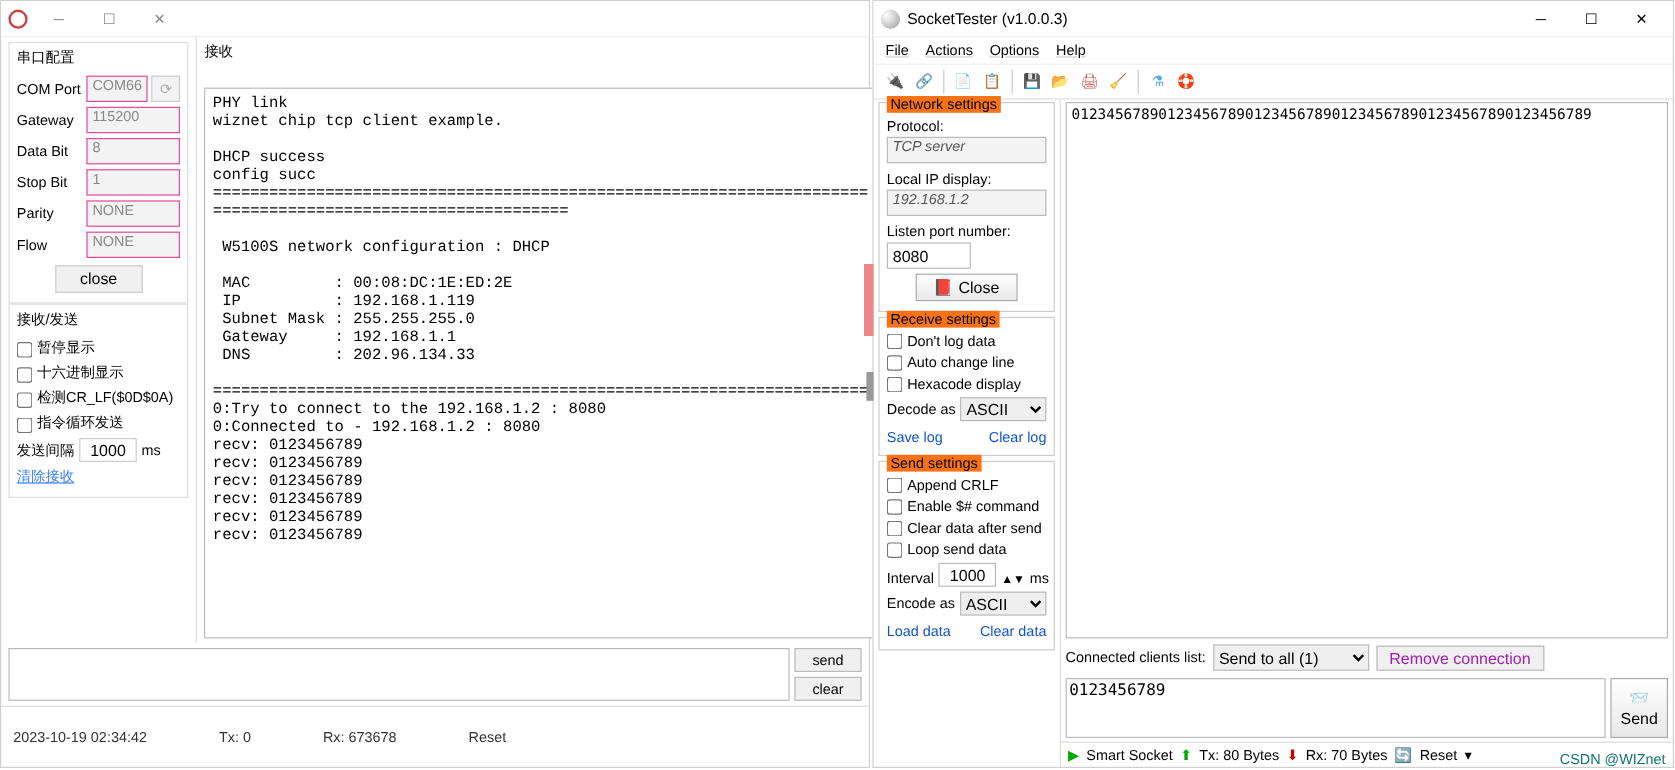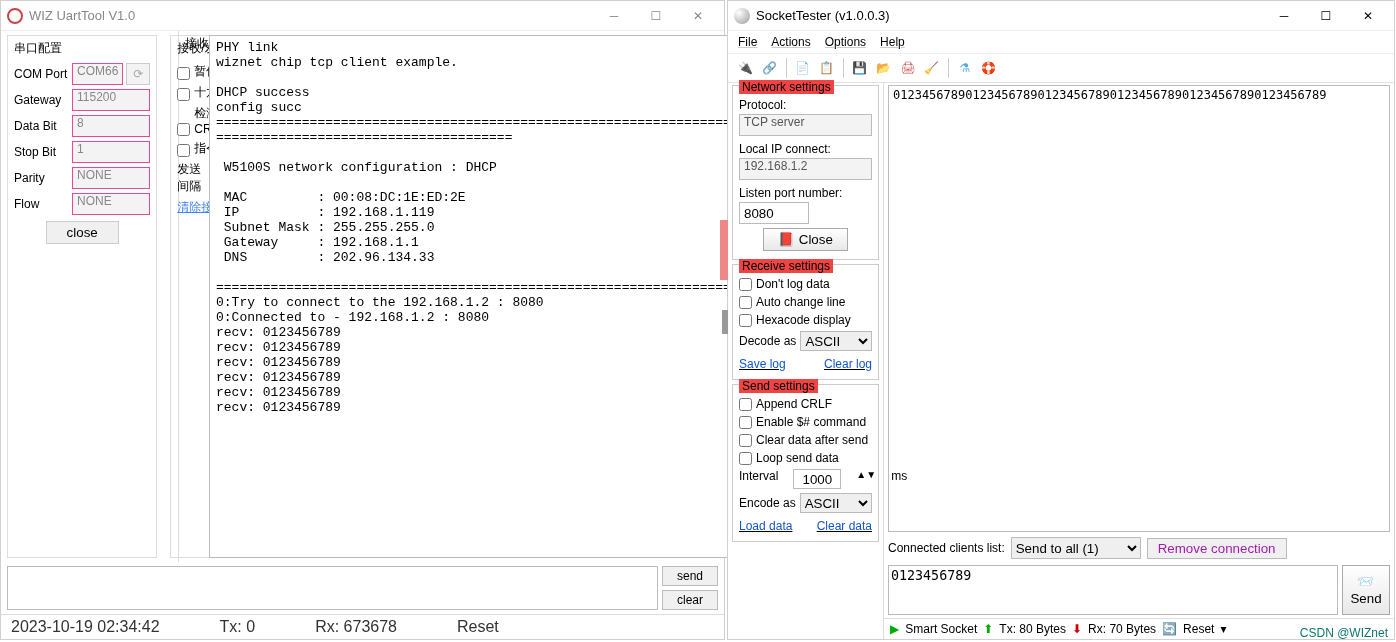--- a/index.html
+++ b/index.html
@@ -14,61 +14,61 @@
 .titlebar .winbtns span { width: 40px; height: 26px; display: flex; align-items: center; justify-content: center; cursor: pointer; }
 .w2 .titlebar { color: #000; }
 .w2 .titlebar .ico { border: none; background: radial-gradient(circle at 30% 30%, #fff, #999); }
 .menubar { display:flex; gap:14px; padding:4px 10px; border-bottom:1px solid #eee; }
 .menubar span { text-decoration: underline; text-decoration-color: rgba(0,0,0,0.2); cursor:pointer; }
 .toolbar { display:flex; gap:4px; padding:4px 8px; border-bottom:1px solid #e0e0e0; align-items:center; }
 .toolbar .tb { width:20px; height:20px; display:flex; align-items:center; justify-content:center; border-radius:2px; }
 .toolbar .sep { width:1px; height:20px; background:#ccc; margin:0 2px; }
 .body1 { flex:1; display:flex; flex-direction:column; }
 .row1 { flex:1; display:flex; }
-.leftpanel { width:178px; border-right:1px solid #ddd; padding:4px 6px; display:flex; flex-direction:row; gap:13px; }
+.leftpanel { width:178px; border-right:1px solid #ddd; padding:4px 6px; display:flex; flex-direction:column; gap:0; }
 .group { border:1px solid #ddd; padding:4px 6px 8px 6px; }
 .group-title { font-size:12px; margin-bottom:6px; }
 .frow { display:flex; align-items:center; margin-bottom:4px; }
 .frow label { width:58px; font-size:12px; }
 .frow select, .frow .sel { flex:1; height:22px; border:1px solid #ec4899; background:#f3f3f3; color:#888; padding:0 4px; font-size:12px; }
 .refresh { width:24px; height:22px; border:1px solid #ccc; background:#f3f3f3; margin-left:3px; display:flex;align-items:center;justify-content:center;color:#aaa; cursor:pointer; }
 .closebtn { display:block; margin:6px auto 0; padding:3px 20px; border:1px solid #ccc; background:#f0f0f0; cursor:pointer; }
 .chk { display:flex; align-items:flex-end; margin-bottom:4px; }
 .chk input { margin-right:4px; }
 .interval { display:flex; align-items:center; gap:4px; margin-top:4px; }
 .interval input { width:48px; height:20px; border:1px solid #ccc; text-align:center; }
 .link { color:#3b82f6; text-decoration:underline; cursor:pointer; }
-.rightpanel { flex:1; display:flex; flex-direction:row; padding:4px 6px; }
+.rightpanel { flex:1; display:flex; flex-direction:column; padding:4px 6px;gap:19px; }
 .recv-title { font-size:12px; margin-bottom:2px; }
 .recv-box { flex:1; border:1px solid #bbb; background:#fff; font-family:"Consolas","Courier New",monospace; font-size:13px; padding:4px 6px; white-space:pre; overflow:auto; }
 .sendrow { display:flex; gap:4px; padding:4px 6px; }
 .sendrow textarea { flex:1; height:44px; border:1px solid #bbb; resize:none; padding:2px; }
 .sendbtns { display:flex; flex-direction:column; gap:4px; }
 .sendbtns button { width:56px; height:20px; border:1px solid #bbb; background:#f0f0f0; cursor:pointer; font-size:12px; }
-.status1 { display:flex; border-top:1px solid #ddd; padding:3px 10px; font-size:16px; color:#333; }
+.status1 { display:flex; border-top:1px solid #ddd; padding:18px 10px; font-size:12px; color:#333; }
 .status1 span { margin-right:60px; }
 .red-tab { position:absolute; left:720px; top:220px; width:8px; height:60px; background:#e88; }
 .arrow-tab { position:absolute; left:722px; top:310px; width:6px; height:24px; background:#999; }
 
 .body2 { flex:1; display:flex; }
 .left2 { width:156px; border-right:1px solid #ddd; display:flex; flex-direction:column; }
 .grp2 { border:1px solid #ccc; margin:2px 4px; padding:4px 6px 8px 6px; position:relative; }
-.grp2 .gt { position:relative; top:-10px; background:#ef4444; display:inline-block; padding:0 3px; font-size:12px; }
+.grp2 .gt { position:relative; top:-10px; background:#f97316; display:inline-block; padding:0 3px; font-size:12px; }
 .grp2 .inner { margin-top:-6px; }
 .lbl { font-size:12px; margin-bottom:2px; display:block; }
-.sel2 { width:100%; height:22px; border:1px solid #bbb; background:#f3f3f3; color:#555; padding:0 4px; margin-bottom:6px; }
+.sel2 { width:100%; height:22px; border:1px solid #bbb; background:#f3f3f3; color:#555; padding:0 4px; margin-bottom:6px;font-style:italic; }
 .inp2 { width:70px; height:22px; border:1px solid #bbb; padding:0 4px; }
 .closebtn2 { display:flex; align-items:center; gap:4px; margin:4px auto 0; padding:3px 14px; border:1px solid #aaa; background:linear-gradient(#fff,#e8e8e8); cursor:pointer; }
-.linkrow { display:flex; justify-content:space-between; margin-top:6px;text-decoration:underline; }
+.linkrow { display:flex; justify-content:space-between; margin-top:6px; }
 .linkrow span { color:#15c; cursor:pointer; font-size:12px; }
 .chk2 { display:flex; align-items:center; margin-bottom:4px; font-size:12px; }
 .chk2 input { margin-right:4px; }
 .decrow { display:flex; align-items:center; gap:4px; margin-bottom:4px; }
 .decrow select { flex:1; height:20px; border:1px solid #bbb; }
-.intrv { display:flex; align-items:flex-start; gap:15px; }
+.intrv { display:flex; align-items:flex-end; gap:4px; }
 .intrv input { width:48px; height:20px; border:1px solid #bbb; text-align:center; }
 .right2 { flex:1; display:flex; flex-direction:column; }
 .recv2 { flex:1; border:1px solid #bbb; margin:2px 4px; padding:2px 4px; font-family:"Consolas",monospace; font-size:12px; white-space:pre; overflow:auto; }
 .connrow { display:flex; align-items:center; gap:6px; margin:3px 4px; }
 .connrow select { width:130px; height:22px; border:1px solid #bbb; }
 .connrow button { padding:2px 10px; border:1px solid #bbb; background:#f0f0f0; color:#a21caf; }
 .sendrow2 { display:flex; gap:4px; margin:3px 4px; }
 .sendrow2 textarea { flex:1; height:50px; border:1px solid #bbb; resize:none; padding:2px; font-family:"Consolas",monospace; }
 .sendbtn2 { width:48px; border:1px solid #aaa; background:linear-gradient(#fff,#e8e8e8); cursor:pointer; display:flex; flex-direction:column; align-items:center; justify-content:center; gap:2px; }
 .status2 { display:flex; align-items:center; border-top:1px solid #ddd; padding:3px 6px; font-size:12px; gap:6px; }
@@ -83,21 +83,20 @@
 .ico-brush { color:#d90; }
 .ico-flask { color:#5ad; }
 .ico-life { color:#f55; }
 </style>
 </head>
 <body>
 
 <div class="window w1">
   <div class="titlebar">
     <span class="ico"></span>
-    <span class="title">WIZ UartTool V1.0</span>
     <div class="winbtns">
       <span>─</span>
       <span>☐</span>
       <span>✕</span>
     </div>
   </div>
   <div class="body1">
     <div class="row1">
       <div class="leftpanel">
         <div class="group">
@@ -234,21 +233,21 @@
     <div class="tb ico-flask">⚗</div>
     <div class="tb ico-life">🛟</div>
   </div>
   <div class="body2">
     <div class="left2">
       <div class="grp2">
         <span class="gt">Network settings</span>
         <div class="inner">
           <span class="lbl">Protocol:</span>
           <div class="sel2">TCP server</div>
-          <span class="lbl">Local IP connect:</span>
+          <span class="lbl">Local IP display:</span>
           <div class="sel2">192.168.1.2</div>
           <span class="lbl">Listen port number:</span>
           <input class="inp2" value="8080" style="">
           <div style="text-align:center">
             <button class="closebtn2">
               <span>📕</span>
               <span>Close</span>
             </button>
           </div>
         </div>

